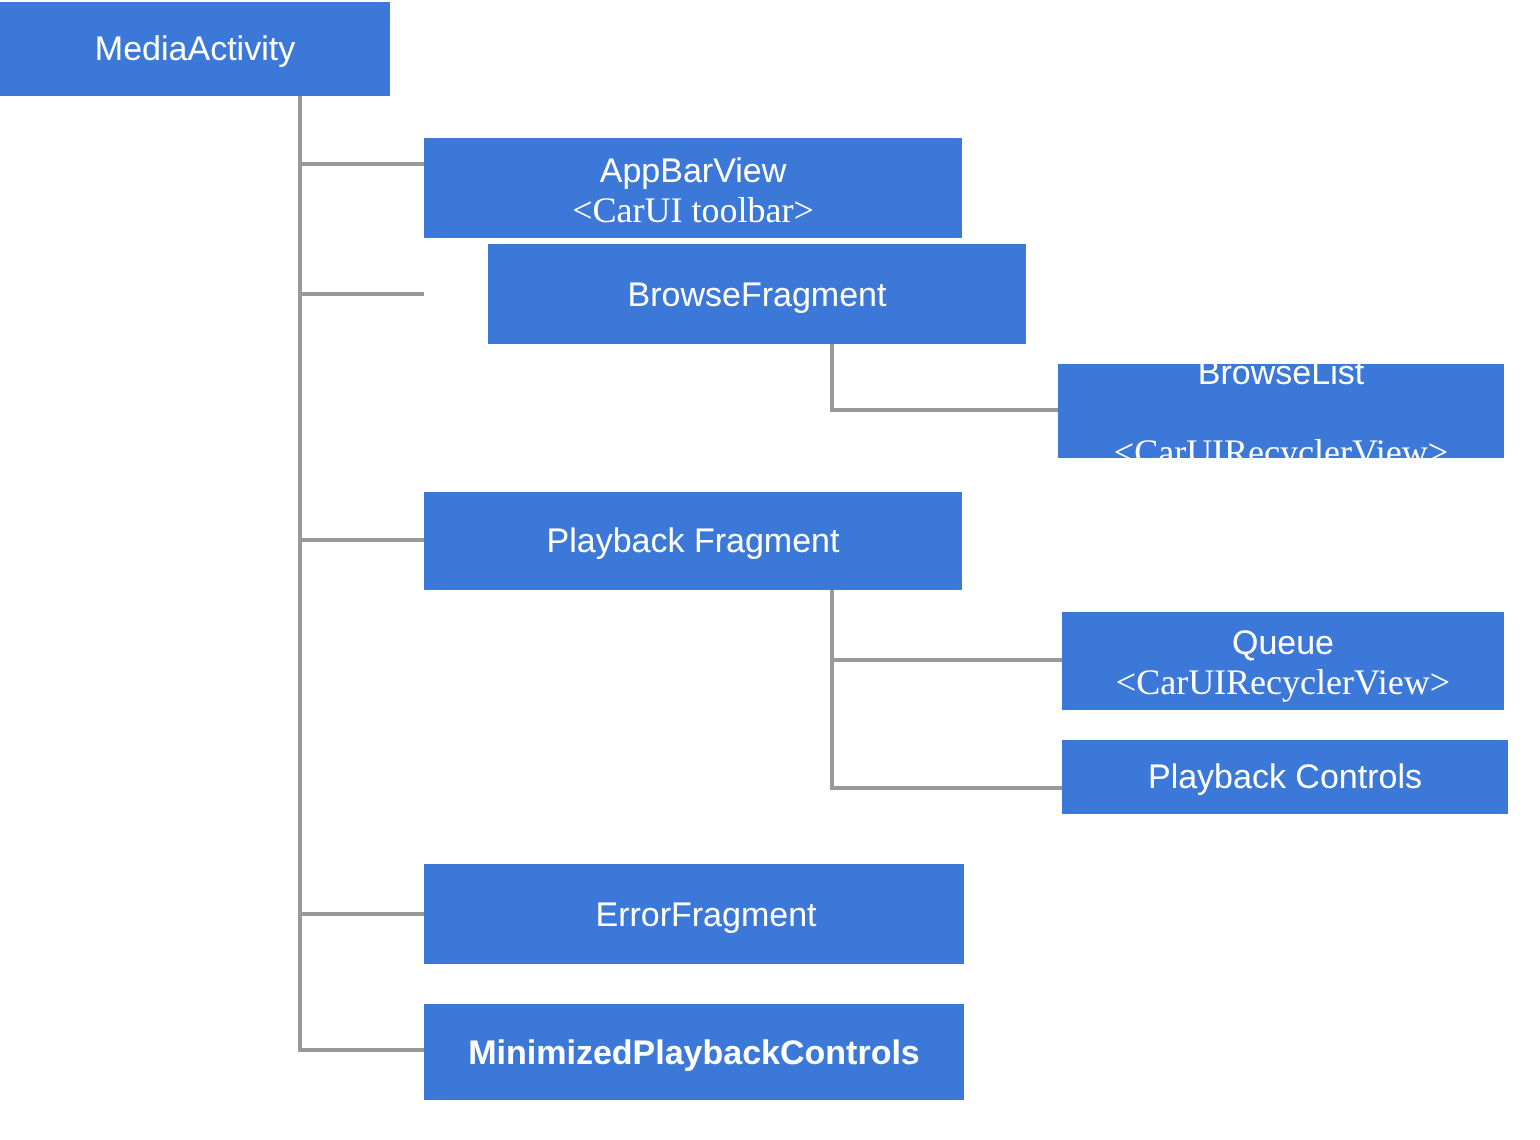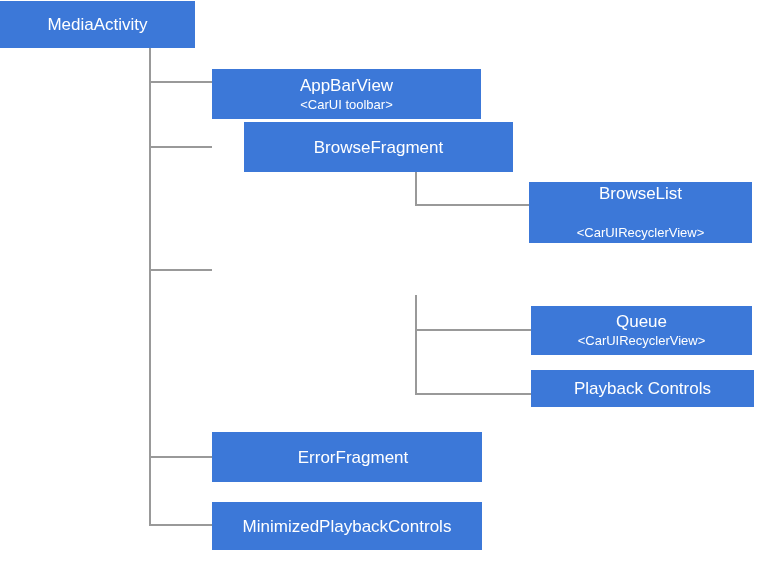--- a/index.html
+++ b/index.html
@@ -30,39 +30,40 @@
     align-items: center;
     justify-content: center;
     text-align: center;
   }
   .node .label {
     font-size: 17px;
     line-height: 21px;
     white-space: nowrap;
   }
   .node .sublabel {
-    font-size: 13px;
+    font-size: 18px;
     line-height: 18px;
     white-space: nowrap;
+    font-family: Liberation Serif, serif;
   }
   .connector {
     position: absolute;
     background: var(--connector);
   }
 
   
   #n-media            { left: 0px;   top: 1px;   width: 195px; height: 47px; }
   #n-appbar           { left: 212px; top: 57px;  width: 269px; height: 50px; margin-top: 12px; }
   #n-browsefrag       { left: 212px; top: 122px; width: 269px; height: 50px; margin-left: 32px; }
-  #n-browselist       { left: 529px; top: 182px; width: 223px; height: 61px; gap: 20px; }
+  #n-browselist       { left: 529px; top: 182px; width: 223px; height: 47px; gap: 20px; }
   #n-playbackfrag     { left: 212px; top: 246px; width: 269px; height: 49px; }
   #n-queue            { left: 531px; top: 306px; width: 221px; height: 49px; }
   #n-playbackcontrols { left: 531px; top: 370px; width: 223px; height: 37px; }
   #n-errorfrag        { left: 212px; top: 432px; width: 270px; height: 50px; padding-left: 12px; }
-  #n-minimized        { left: 212px; top: 502px; width: 270px; height: 48px; }
+  #n-minimized        { left: 212px; top: 502px; width: 270px; height: 48px; font-weight: bold; }
 
   
   #c-trunk-main        { left: 149px; top: 48px;  width: 2px;   height: 478px; }
   #c-branch-appbar     { left: 149px; top: 81px;  width: 63px;  height: 2px; }
   #c-branch-browse     { left: 149px; top: 146px; width: 63px;  height: 2px; }
   #c-branch-playback   { left: 149px; top: 269px; width: 63px;  height: 2px; }
   #c-branch-error      { left: 149px; top: 456px; width: 63px;  height: 2px; }
   #c-branch-minimized  { left: 149px; top: 524px; width: 63px;  height: 2px; }
   #c-trunk-browse      { left: 415px; top: 172px; width: 2px;   height: 34px; }
   #c-branch-browselist { left: 415px; top: 204px; width: 114px; height: 2px; }
@@ -98,20 +99,23 @@
 
   <div class="node" id="n-browsefrag">
     <div class="label">BrowseFragment</div>
   </div>
 
   <div class="node" id="n-browselist">
     <div class="label">BrowseList</div>
     <div class="sublabel">&lt;CarUIRecyclerView&gt;</div>
   </div>
 
+  <div class="node" id="n-playbackfrag">
+    <div class="label">Playback Fragment</div>
+  </div>
 
   <div class="node" id="n-queue">
     <div class="label">Queue</div>
     <div class="sublabel">&lt;CarUIRecyclerView&gt;</div>
   </div>
 
   <div class="node" id="n-playbackcontrols">
     <div class="label">Playback Controls</div>
   </div>
 

